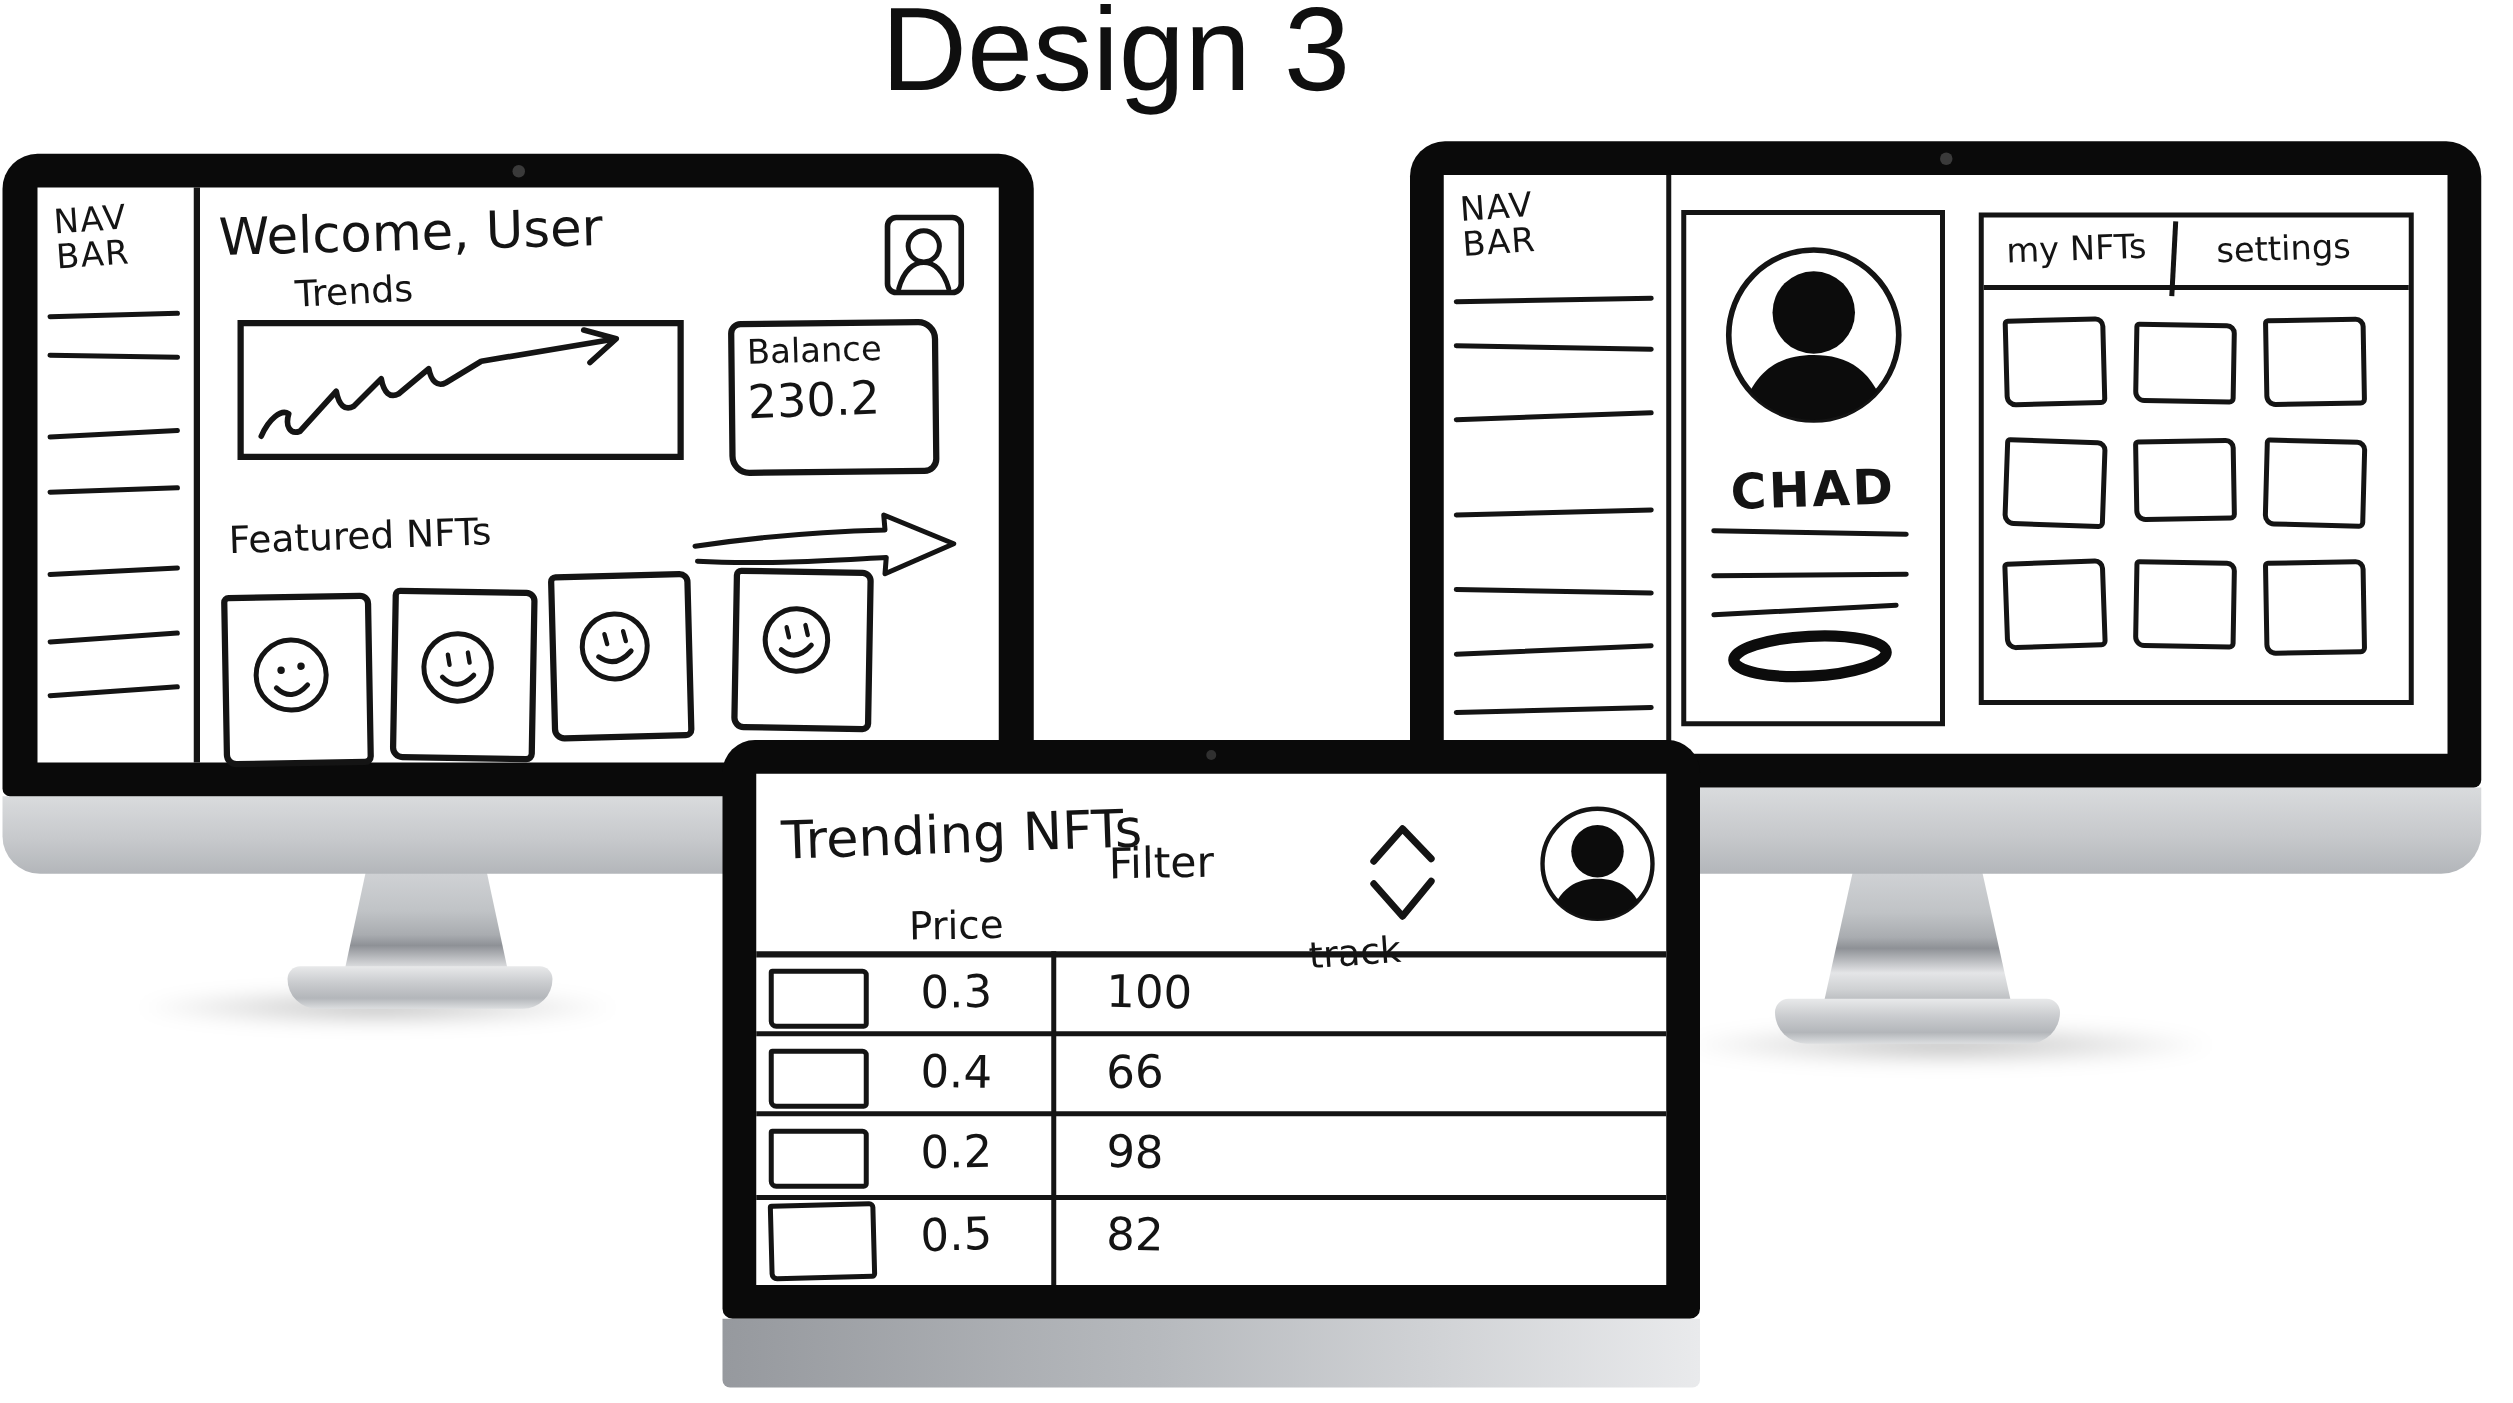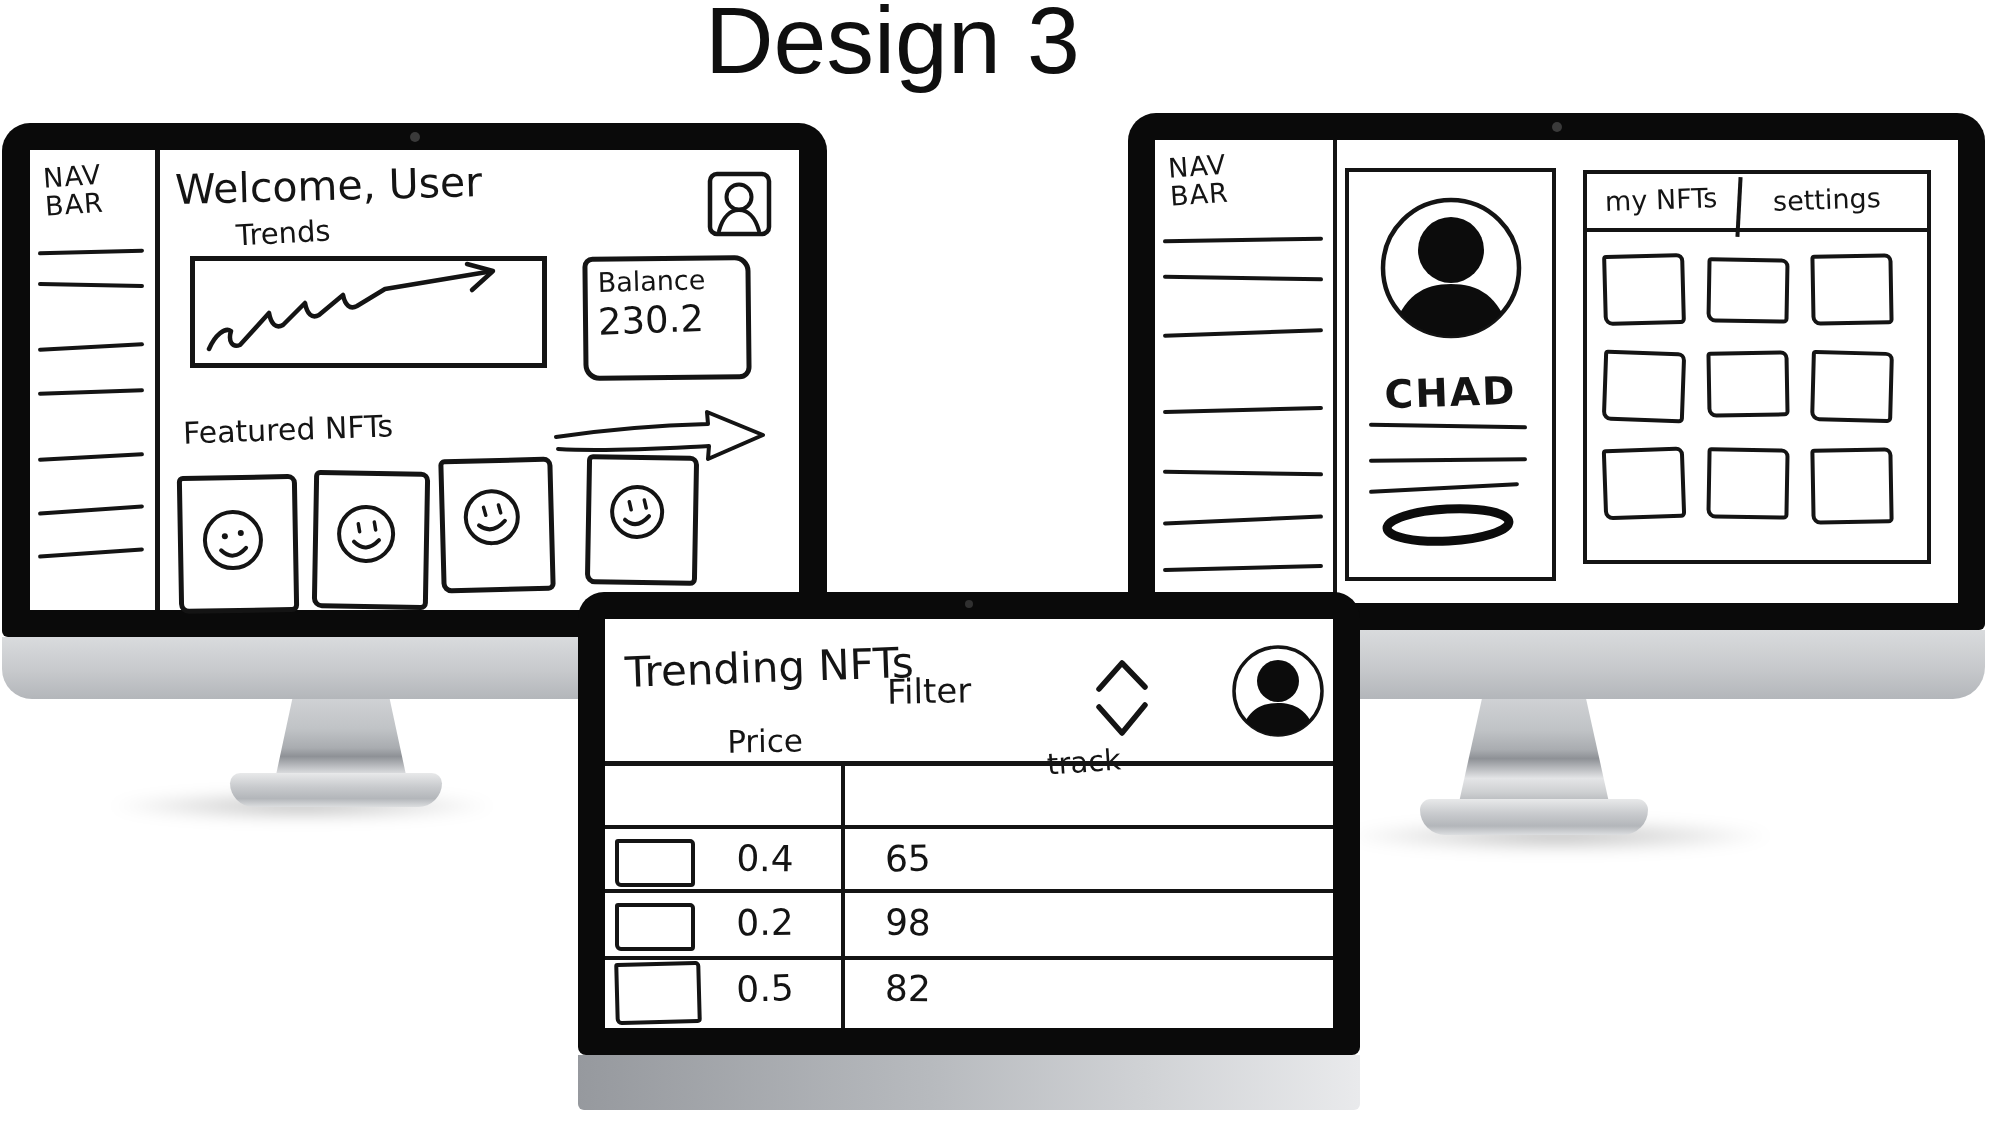--- a/index.html
+++ b/index.html
@@ -287,24 +287,29 @@
             <path d="M10,104 C16,72 32,64 50,64 C68,64 84,72 90,104 Z" fill="#0c0c0c"></path>
           </g>
         </svg>
 
         <div class="thead-line"></div>
         <div class="vline"></div>
         <div class="rsep" style="top:206px;"></div>
         <div class="rsep" style="top:270px;"></div>
         <div class="rsep" style="top:337px;"></div>
 
+        <div class="trow" style="top:147px;height:59px;">
+          <div class="thumb"></div>
+          <div class="cell price hand" style="transform:rotate(-1deg);">0.3</div>
+          <div class="cell rank hand" style="transform:rotate(1deg);">100</div>
+        </div>
         <div class="trow" style="top:211px;height:59px;">
           <div class="thumb"></div>
           <div class="cell price hand" style="transform:rotate(1deg);">0.4</div>
-          <div class="cell rank hand" style="transform:rotate(-1deg);">65</div>
+          <div class="cell rank hand" style="transform:rotate(-1deg);">66</div>
         </div>
         <div class="trow" style="top:275px;height:62px;">
           <div class="thumb"></div>
           <div class="cell price hand" style="transform:rotate(-1deg);">0.2</div>
           <div class="cell rank hand" style="transform:rotate(1.5deg);">98</div>
         </div>
         <div class="trow" style="top:341px;height:68px;">
           <div class="thumb" style="width:78px;height:54px;top:2px;transform:rotate(-1.5deg);"></div>
           <div class="cell price hand" style="transform:rotate(-2deg);">0.5</div>
           <div class="cell rank hand" style="transform:rotate(1deg);">82</div>

